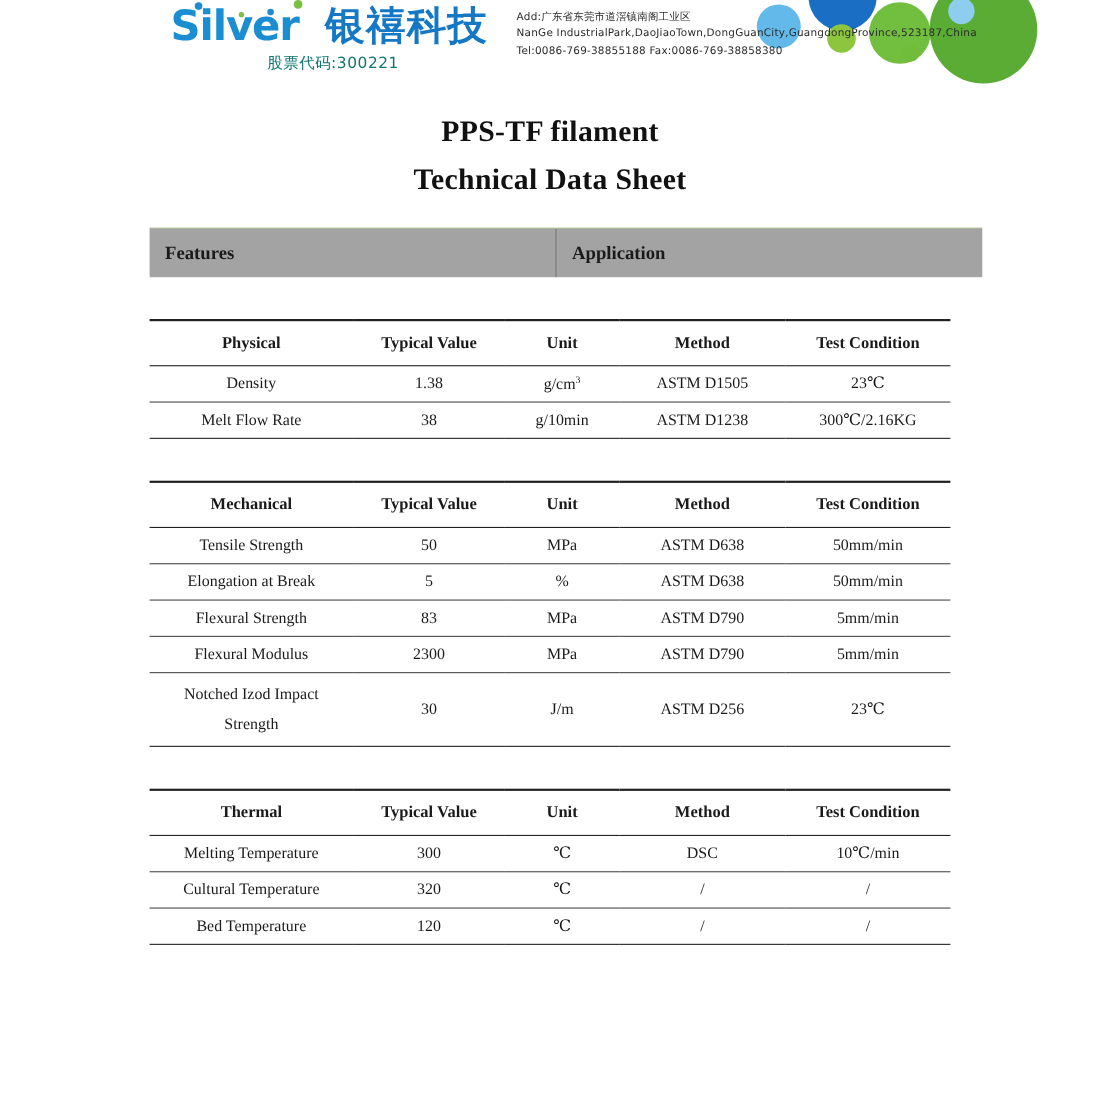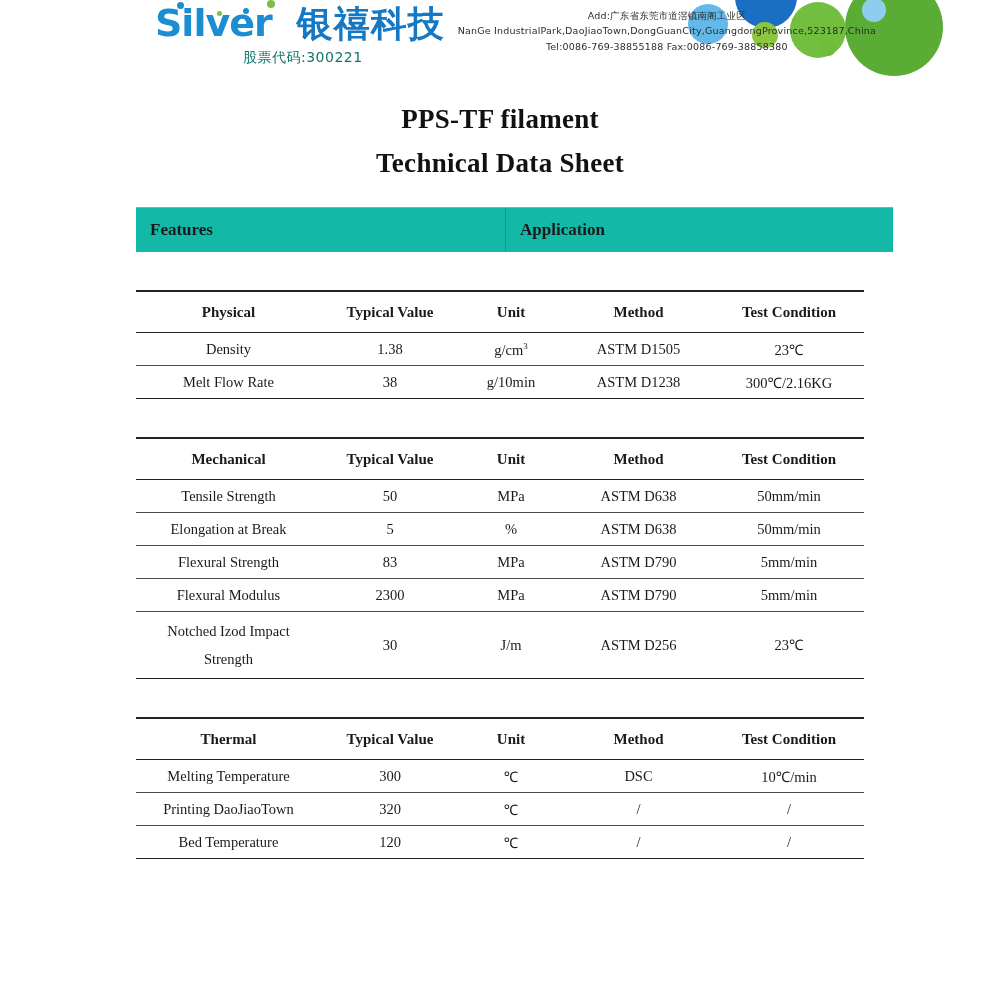--- a/index.html
+++ b/index.html
@@ -37,35 +37,36 @@
     position: absolute;
     left: 155px;
     top: 4px;
     width: 300px;
   }
   .logo-row {
     display: flex;
     align-items: flex-end;
     line-height: 1;
     position: relative;
+    gap: 20px;
   }
   .logo-silver {
     font-family: "DejaVu Sans", sans-serif;
     font-weight: bold;
     font-size: 38px;
     color: #1a8ed0;
     letter-spacing: -1px;
     line-height: 1;
   }
   .logo-cn {
     font-family: "DejaVu Sans", sans-serif;
     font-weight: bold;
     font-size: 36px;
     color: #1478c4;
-    margin-left: 25px;
+    margin-left: 4px;
     line-height: 1;
     letter-spacing: 1px;
   }
   .logo-dots {
     position: absolute;
     left: 0;
     top: -4px;
     width: 230px;
     height: 22px;
   }
@@ -77,23 +78,23 @@
     font-family: "DejaVu Sans", sans-serif;
     font-size: 14px;
     color: #0f766e;
     margin-top: 7px;
     margin-left: 88px;
     letter-spacing: 0.5px;
   }
 
   .addr-block {
     position: absolute;
-    right: 124px;
+    right: 112px;
     top: 8px;
-    text-align: center;
+    text-align: left;
     font-family: "DejaVu Sans", sans-serif;
     font-size: 9.5px;
     line-height: 1.62;
     color: #2b2b2b;
     letter-spacing: 0.2px;
     white-space: nowrap;
   }
   .addr-line-cn { color: #2b2b2b; }
 
   
@@ -112,21 +113,21 @@
     margin-top: 0;
     width: 728px;
     border-collapse: collapse;
     table-layout: fixed;
   }
   .feat-table td {
     vertical-align: top;
     padding: 0;
   }
   .feat-head-cell {
-    background: #14b8a6;
+    background: #a3a3a3;
     height: 44px;
     padding: 0 0 0 14px !important;
     vertical-align: middle !important;
     font-size: 17px;
     font-weight: bold;
     border-top: 1px solid #9aa87f;
   }
   .feat-head-cell.right-col { border-left: 1px solid #6f6f6f; }
   .feat-body-cell {
     padding: 7px 0 10px 16px !important;
@@ -170,21 +171,20 @@
     font-weight: bold;
     height: 40px;
     border-top: 2.6px solid #222;
     border-bottom: 1.8px solid #222;
     vertical-align: middle;
   }
   .dtable tbody td {
     height: 32px;
     border-bottom: 1.3px solid #4a4a4a;
     vertical-align: middle;
-    font-family: Liberation Serif, serif;
   }
   .dtable tbody tr:last-child td {
     border-bottom: 1.8px solid #222;
   }
   .dtable tbody tr.tall td { height: 66px; }
   .col-name  { width: 185px; }
   .col-value { width: 138px; }
   .col-unit  { width: 104px; }
   .col-meth  { width: 151px; }
   .col-cond  { width: 150px; }
@@ -336,21 +336,21 @@
         </thead>
         <tbody>
           <tr>
             <td class="col-name">Melting Temperature</td>
             <td class="col-value">300</td>
             <td class="col-unit">℃</td>
             <td class="col-meth">DSC</td>
             <td class="col-cond">10℃/min</td>
           </tr>
           <tr>
-            <td class="col-name">Printing DaoJiaoTown</td>
+            <td class="col-name">Cultural Temperature</td>
             <td class="col-value">320</td>
             <td class="col-unit">℃</td>
             <td class="col-meth">/</td>
             <td class="col-cond">/</td>
           </tr>
           <tr>
             <td class="col-name">Bed Temperature</td>
             <td class="col-value">120</td>
             <td class="col-unit">℃</td>
             <td class="col-meth">/</td>

